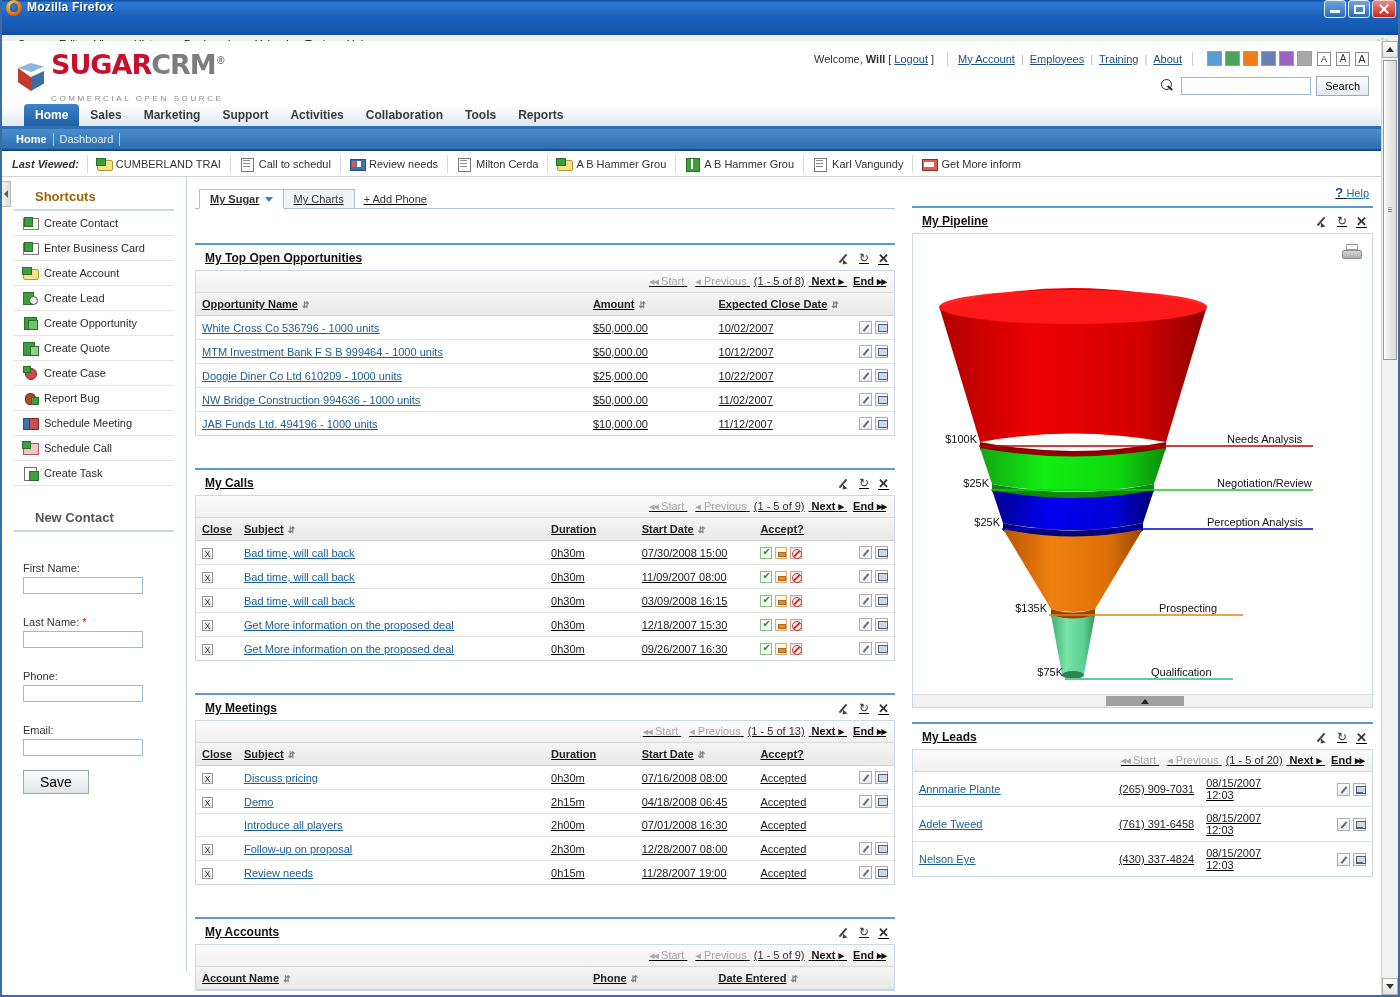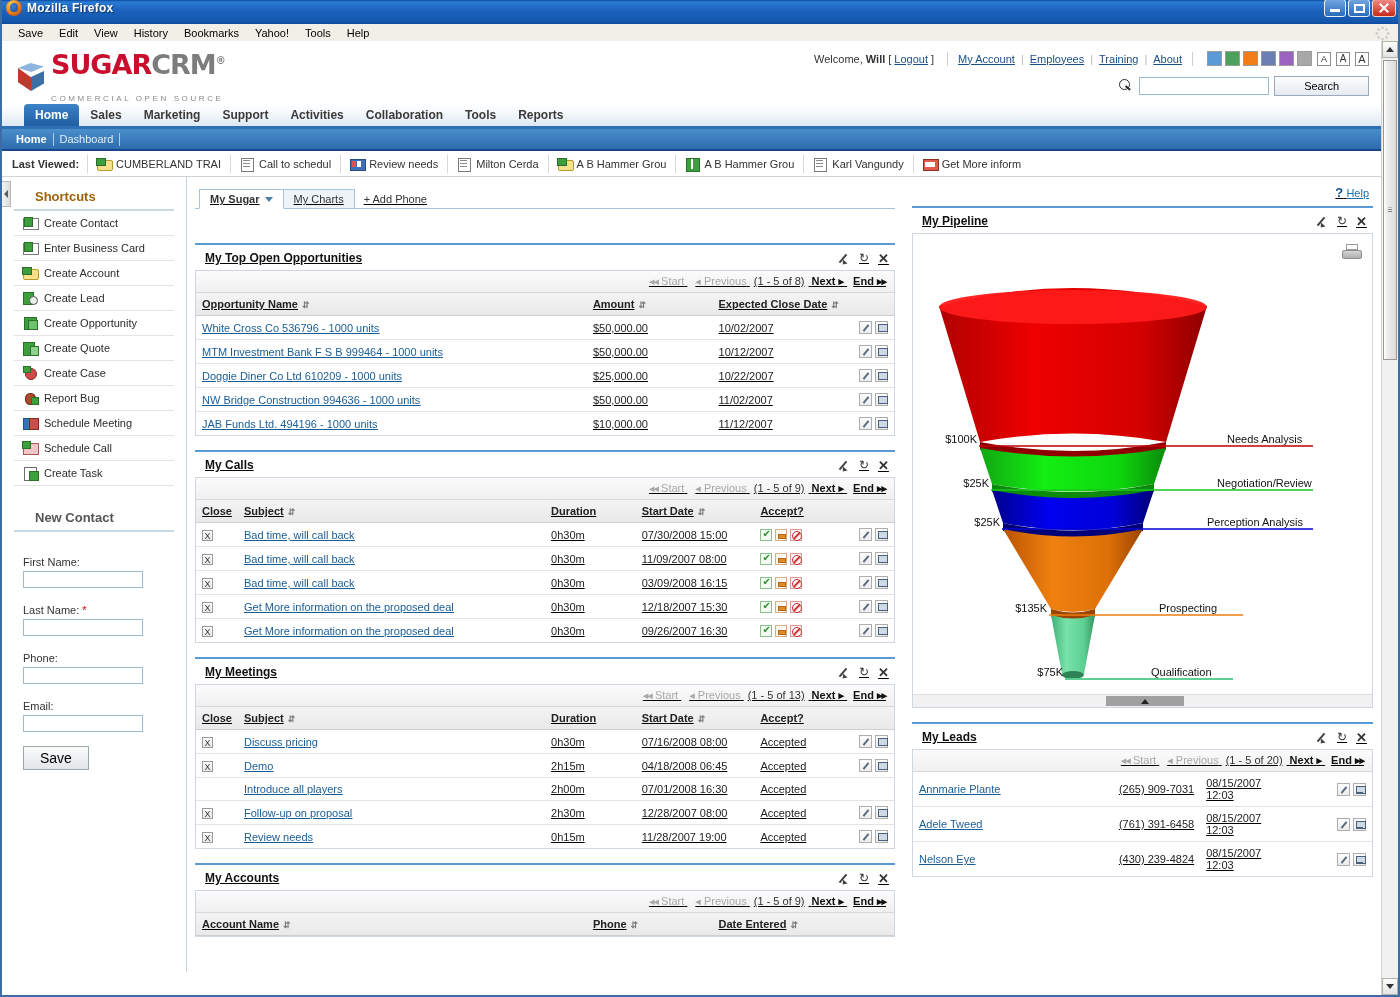--- a/index.html
+++ b/index.html
@@ -10,22 +10,22 @@
     font-size:11px;
     background:#ffffff;
     overflow:hidden;
   }
 
   
   #app { width:1400px; height:997px; position:relative;
          border:2px solid #3a6ea5; border-top:none; background:#d4d0c8; }
 
   .titlebar {
-    height:24px; background:linear-gradient(to bottom,#0a4a9e 0%,#2a7ad4 8%,#1b62bd 45%,#1356ad 90%,#0d4a9c 100%);
-    display:flex; align-items:center; padding:0 2px 9px 4px; color:#fff;
+    height:35px; background:linear-gradient(to bottom,#0a4a9e 0%,#2a7ad4 8%,#1b62bd 45%,#1356ad 90%,#0d4a9c 100%);
+    display:flex; padding:0 2px 9px 4px; color:#fff;
   }
   .titlebar .ficon {
     width:16px; height:16px; border-radius:50%;
     background:radial-gradient(circle at 35% 30%, #ffd24d, #e8761c 55%, #9c3d07 100%);
     margin-right:5px; flex:0 0 auto; position:relative;
   }
   .titlebar .ficon::after{
     content:""; position:absolute; left:4px; top:3px; width:8px;height:9px;
     background:radial-gradient(circle at 40% 40%, #3d7fd4, #1a4c90);
     border-radius:50% 50% 45% 45%;
@@ -109,42 +109,42 @@
 
   .searchrow { display:flex; align-items:center; justify-content:flex-end;
                gap:5px; margin-top:10px; }
   .searchrow .magni { width:16px;height:14px; position:relative; }
   .searchrow .magni::before{content:""; position:absolute; left:1px;top:0;width:9px;height:9px;
       border:1.6px solid #2d2d2d; border-radius:50%;}
   .searchrow .magni::after{content:""; position:absolute; left:7px;top:8px;width:6px;height:1.6px;
       background:#2d2d2d; transform:rotate(40deg); }
   .searchrow input { width:130px; height:18px; border:1px solid #9bbbd4;
       background:#fff; font-size:11px; padding:1px 3px; }
-  .searchrow button { height:20px; padding:0 29px; font-size:11px;
+  .searchrow button { height:20px; padding:0 8px; font-size:11px;
       border:1px solid #9ab; background:linear-gradient(to bottom,#fdfdfd,#e4eaf0);
       cursor:pointer; }
 
   
   .modtabs { background:linear-gradient(to bottom,#ffffff,#edf3f9 60%,#dde8f2);
              border-bottom:3px solid #2f6fb3; padding:0 0 0 22px;
              display:flex; align-items:flex-end; height:24px; margin-top:2px; }
   .modtab { padding:4px 11px 4px; font-size:12px; font-weight:bold; color:#3a3a3a;
             cursor:pointer; border-radius:4px 4px 0 0; line-height:14px; }
   .modtab.active { background:linear-gradient(to bottom,#3c82c6,#1f5fa4);
                    color:#fff; }
   .subbar { background:linear-gradient(to bottom,#4a8ecb,#2d6cae);
             height:22px; display:flex; align-items:center; padding-left:8px;
             color:#fff; font-size:11px; border-bottom:2px solid #17478a; }
   .subbar a { color:#fff; text-decoration:none; font-weight:bold; padding:0 6px; cursor:pointer; }
   .subbar a.dim { font-weight:normal; color:#e2eefb; }
   .subbar .vs { width:1px;height:13px;background:#a9cdeb; }
 
   .lastviewed { height:26px; background:#ffffff; border-bottom:1px solid #d3d3d3;
                 display:flex; align-items:center; padding-left:10px; font-size:11px; overflow:hidden; }
-  .lastviewed .lbl { font-weight:bold; color:#333; margin-right:8px; }
+  .lastviewed .lbl { font-weight:bold; color:#333; margin-right:8px;font-style:italic; }
   .lv-item { display:flex; align-items:center; gap:4px; padding:0 9px;
              border-left:1px solid #d8d8d8; height:18px; color:#333; cursor:pointer; white-space:nowrap; }
   .lv-item:first-of-type{ border-left:1px solid #d8d8d8; }
 
   
   .bodywrap { display:flex; align-items:flex-start; }
 
   
   .sidebar { width:185px; flex:0 0 185px; border-right:1px solid #c6d4e0;
              background:#fff; position:relative; padding:0 0 8px 0;
@@ -215,21 +215,21 @@
   .ic.money::after{content:"";position:absolute;left:6px;top:2px;width:2px;height:10px;
      background:#fff;}
   .ic.cal::before{content:"";position:absolute;left:0;top:2px;width:14px;height:10px;
      background:#e35b4a;border:1px solid #8a2f25;}
   .ic.cal::after{content:"";position:absolute;left:2px;top:5px;width:10px;height:5px;
      background:#fff;}
 
   .nc-h { font-size:13px; font-weight:bold; color:#555; padding:14px 0 5px 21px;
           border-bottom:2px solid #c9d9e6; margin:10px 12px 0 12px; }
   .nc-form { padding:8px 12px 0 21px; }
-  .nc-form label { display:block; font-size:11px; color:#333; margin:16px 0 3px; }
+  .nc-form label { display:block; font-size:11px; color:#333; margin:22px 0 3px; }
   .nc-form .req { color:#c00; }
   .nc-form input { width:120px; height:17px; border:1px solid #9bbbd4; background:#fff;
                    font-size:11px; padding:1px 3px; display:block; }
   .nc-form .savebtn { margin-top:14px; height:24px; padding:0 16px; font-size:14px;
                       border:1px solid #9aa; background:linear-gradient(to bottom,#fbfbfb,#e2e6ea);
                       cursor:pointer; }
 
   
   .dashcols { flex:1 1 auto; display:flex; gap:1px; padding:0;text-decoration:underline; }
   .dcol { padding:0 8px; }
@@ -245,21 +245,21 @@
                  position:relative; top:1px; }
   .dtab .caret { width:0;height:0;border-left:4px solid transparent;
                  border-right:4px solid transparent;border-top:5px solid #4a7ea8; }
   .dtab.plain { border:none; background:transparent; }
 
   .helprow { text-align:right; padding:8px 4px 6px 0; font-size:11px; }
   .helprow .qm { font-weight:bold; color:#1a4f87; font-size:13px; }
   .helprow a { color:#1a6ea8; text-decoration:underline; }
 
   
-  .dashlet { margin-bottom:14px; }
+  .dashlet { margin-bottom:32px; }
   .dl-head { border-top:2px solid #5a9bd4; display:flex; align-items:center;
              padding:6px 4px 5px 10px; background:#fff; }
   .dl-title { font-size:12px; font-weight:bold; color:#111; }
   .dl-tools { margin-left:auto; display:flex; gap:6px; align-items:center; }
   .tool { width:13px;height:13px; cursor:pointer; position:relative; }
   .tool.pencil::before{content:"";position:absolute;left:2px;top:1px;width:2px;height:11px;
      background:#444; transform:rotate(40deg); transform-origin:center;}
   .tool.pencil::after{content:"";position:absolute;left:1px;bottom:0;width:0;height:0;
      border-left:3px solid transparent;border-right:3px solid transparent;border-top:4px solid #444;
      transform:rotate(40deg);}
@@ -1065,21 +1065,21 @@
                         </td>
                     <td>
                           <span class="rowacts">
                             <span class="iconbox pen"></span>
                             <span class="iconbox mon"></span>
                           </span>
                         </td>
                   </tr>
                   <tr>
                     <td><a>Nelson Eye</a></td>
-                    <td class="ta-r nowrap">(430) 239-4824</td>
+                    <td class="ta-r nowrap">(430) 337-4824</td>
                     <td>
                           <div>08/15/2007</div>
                           <div>12:03</div>
                         </td>
                     <td>
                           <span class="rowacts">
                             <span class="iconbox pen"></span>
                             <span class="iconbox mon"></span>
                           </span>
                         </td>

